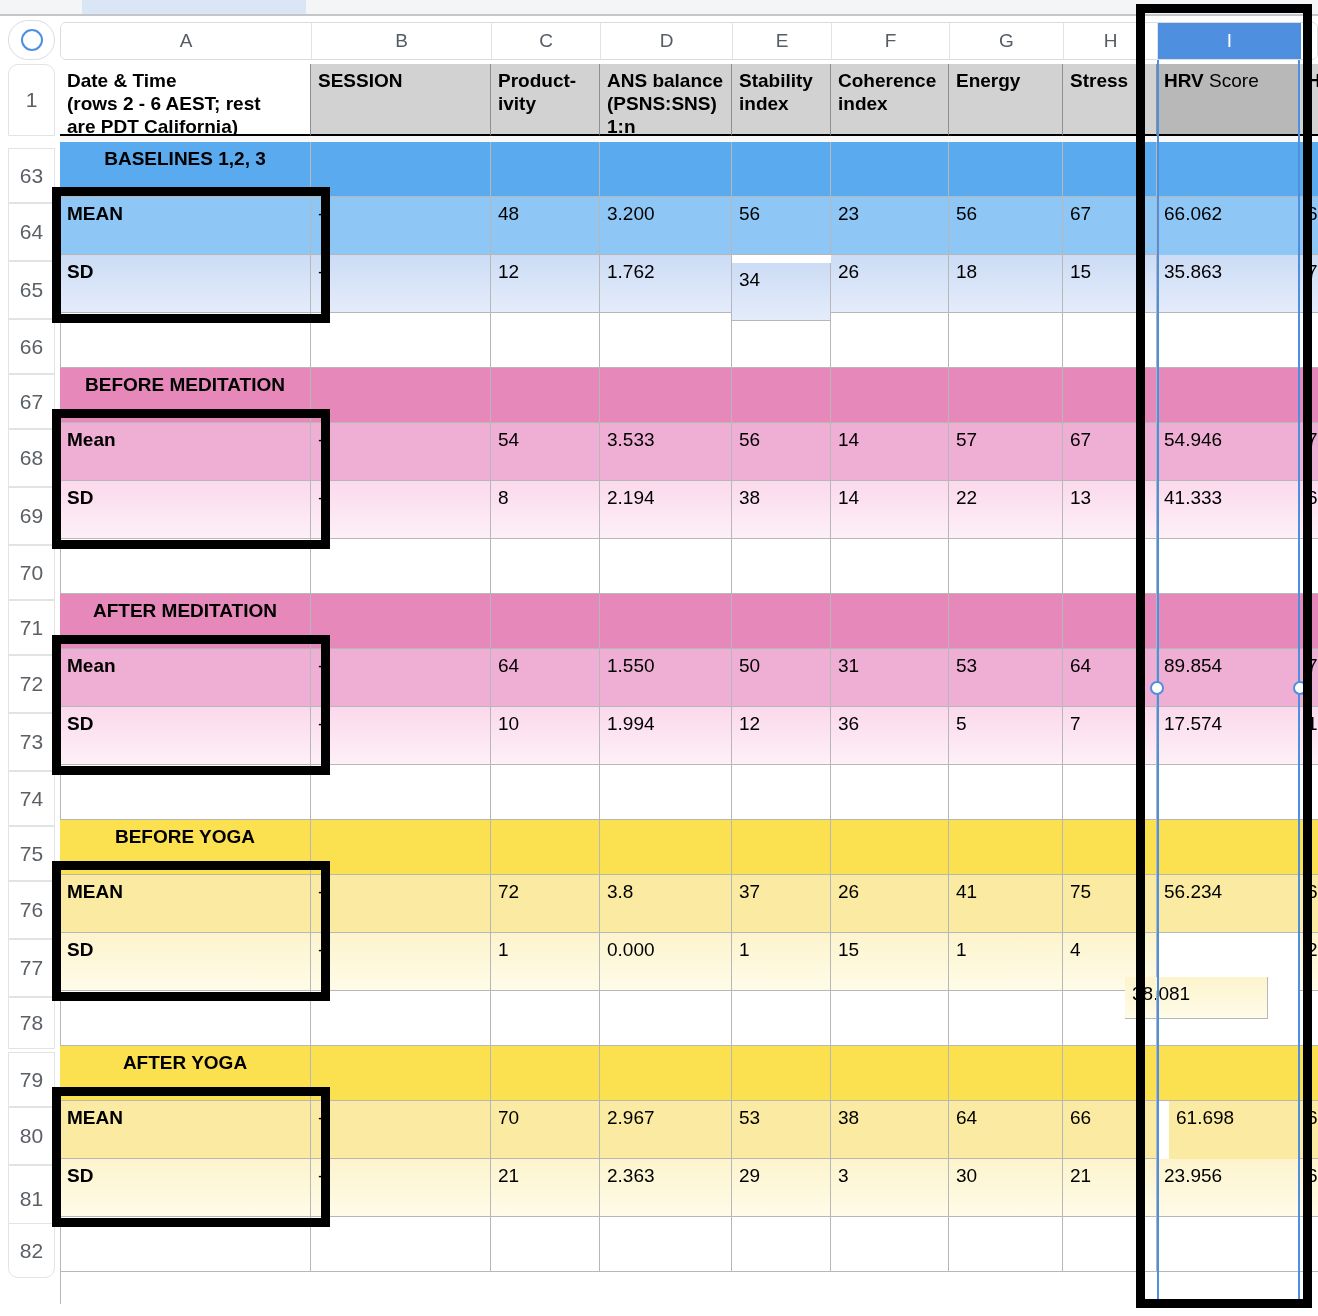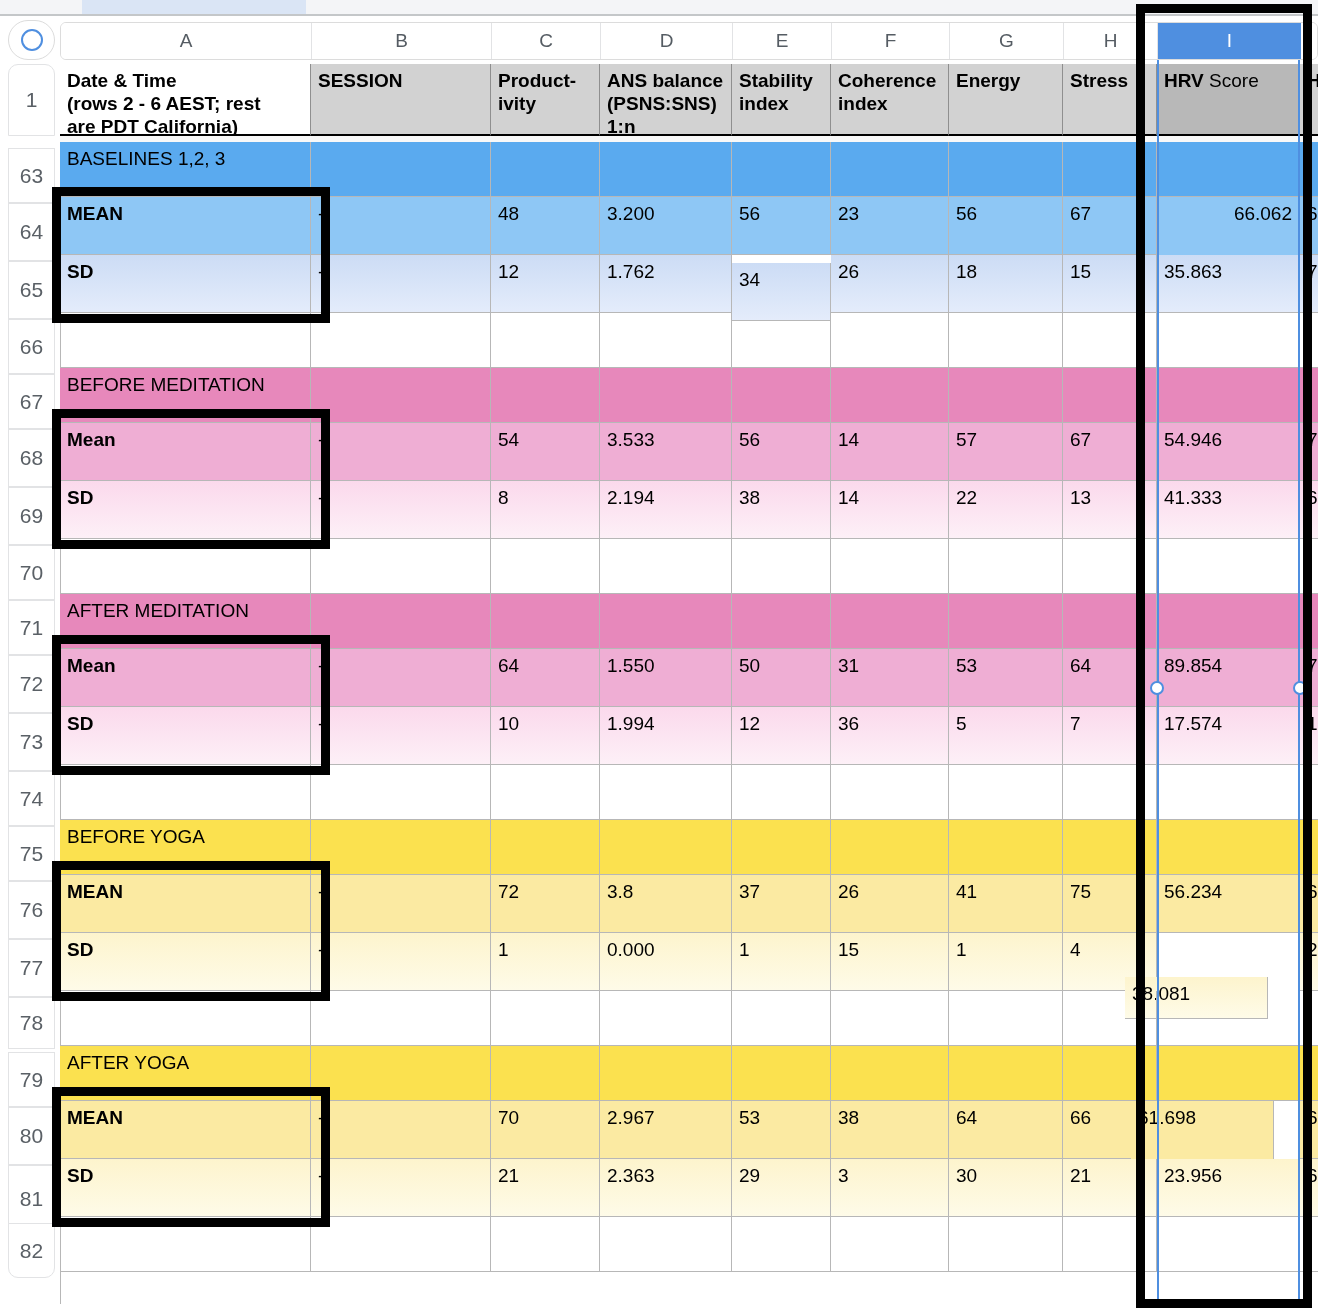--- a/index.html
+++ b/index.html
@@ -41,21 +41,21 @@
   .rowcell.last{ border-radius:0 0 10px 10px; }
 
   
   .grid{ position:absolute; left:60px; top:64px; width:1258px; height:1240px; overflow:hidden; }
   .cell{ position:absolute; border-right:1px solid #b7b7b7; border-bottom:1px solid #b7b7b7;
          font-size:19px; color:#000000; padding:5px 7px 0 7px;
          white-space:pre-line; overflow:hidden; line-height:1.22; }
   .cell.hdr{ background:#d2d2d2; font-weight:bold; border-bottom:2px solid #000000;
              border-right:1px solid #8f8f8f; }
   .cell.hdr.white{ background:#ffffff; }
-  .cell.sec{ font-weight:normal; }
+  .cell.sec{ font-weight:bold;text-align:center; }
   .cell.lbl{ font-weight:bold; }
   .gridline-left{ position:absolute; left:0; top:0; width:1px; height:1240px; background:#b7b7b7; }
   .freezegap{ position:absolute; left:0; width:1258px; height:6px; background:#f8f8f8; }
 
   
   .selcol{ position:absolute; border-left:2px solid #4f8fe0; border-right:2px solid #4f8fe0;
            pointer-events:none; }
   .handle{ position:absolute; width:14px; height:14px; border-radius:50%;
            background:#ffffff; border:2px solid #4f8fe0; }
 
@@ -147,21 +147,21 @@
       <div class="cell" style="left: 1097px; top: 78px; width: 143px; height: 55px; background: rgb(90, 170, 239);"></div>
       <div class="cell" style="left: 1240px; top: 78px; width: 60px; height: 55px; background: rgb(90, 170, 239);"></div>
       <div class="cell lbl" style="left: 0px; top: 133px; width: 251px; height: 58px; background: rgb(142, 199, 245);">MEAN</div>
       <div class="cell" style="left: 251px; top: 133px; width: 180px; height: 58px; background: rgb(142, 199, 245);">-</div>
       <div class="cell" style="left: 431px; top: 133px; width: 109px; height: 58px; background: rgb(142, 199, 245);">48</div>
       <div class="cell" style="left: 540px; top: 133px; width: 132px; height: 58px; background: rgb(142, 199, 245);">3.200</div>
       <div class="cell" style="left: 672px; top: 133px; width: 99px; height: 58px; background: rgb(142, 199, 245);">56</div>
       <div class="cell" style="left: 771px; top: 133px; width: 118px; height: 58px; background: rgb(142, 199, 245);">23</div>
       <div class="cell" style="left: 889px; top: 133px; width: 114px; height: 58px; background: rgb(142, 199, 245);">56</div>
       <div class="cell" style="left: 1003px; top: 133px; width: 94px; height: 58px; background: rgb(142, 199, 245);">67</div>
-      <div class="cell" style="left: 1097px; top: 133px; width: 143px; height: 62px; background: rgb(142, 199, 245); text-align: right;">66.062</div>
+      <div class="cell" style="left: 1097px; top: 133px; width: 143px; height: 62px; background: rgb(142, 199, 245);">66.062</div>
       <div class="cell" style="left: 1240px; top: 133px; width: 60px; height: 58px; background: rgb(142, 199, 245);">68</div>
       <div class="cell lbl" style="left: 0px; top: 191px; width: 251px; height: 58px; background: linear-gradient(rgb(204, 220, 245), rgb(228, 236, 251));">SD</div>
       <div class="cell" style="left: 251px; top: 191px; width: 180px; height: 58px; background: linear-gradient(rgb(204, 220, 245), rgb(228, 236, 251));">-</div>
       <div class="cell" style="left: 431px; top: 191px; width: 109px; height: 58px; background: linear-gradient(rgb(204, 220, 245), rgb(228, 236, 251));">12</div>
       <div class="cell" style="left: 540px; top: 191px; width: 132px; height: 58px; background: linear-gradient(rgb(204, 220, 245), rgb(228, 236, 251));">1.762</div>
       <div class="cell" style="left: 672px; top: 191px; width: 99px; height: 58px; background: linear-gradient(rgb(204, 220, 245), rgb(228, 236, 251)); margin-top: 8px;">34</div>
       <div class="cell" style="left: 771px; top: 191px; width: 118px; height: 58px; background: linear-gradient(rgb(204, 220, 245), rgb(228, 236, 251));">26</div>
       <div class="cell" style="left: 889px; top: 191px; width: 114px; height: 58px; background: linear-gradient(rgb(204, 220, 245), rgb(228, 236, 251));">18</div>
       <div class="cell" style="left: 1003px; top: 191px; width: 94px; height: 58px; background: linear-gradient(rgb(204, 220, 245), rgb(228, 236, 251));">15</div>
       <div class="cell" style="left: 1097px; top: 191px; width: 143px; height: 58px; background: linear-gradient(rgb(204, 220, 245), rgb(228, 236, 251));">35.863</div>
@@ -307,21 +307,21 @@
       <div class="cell" style="left: 1097px; top: 982px; width: 143px; height: 55px; background: rgb(251, 225, 79);"></div>
       <div class="cell" style="left: 1240px; top: 982px; width: 60px; height: 55px; background: rgb(251, 225, 79);"></div>
       <div class="cell lbl" style="left: 0px; top: 1037px; width: 251px; height: 58px; background: rgb(251, 234, 162);">MEAN</div>
       <div class="cell" style="left: 251px; top: 1037px; width: 180px; height: 58px; background: rgb(251, 234, 162);">-</div>
       <div class="cell" style="left: 431px; top: 1037px; width: 109px; height: 58px; background: rgb(251, 234, 162);">70</div>
       <div class="cell" style="left: 540px; top: 1037px; width: 132px; height: 58px; background: rgb(251, 234, 162);">2.967</div>
       <div class="cell" style="left: 672px; top: 1037px; width: 99px; height: 58px; background: rgb(251, 234, 162);">53</div>
       <div class="cell" style="left: 771px; top: 1037px; width: 118px; height: 58px; background: rgb(251, 234, 162);">38</div>
       <div class="cell" style="left: 889px; top: 1037px; width: 114px; height: 58px; background: rgb(251, 234, 162);">64</div>
       <div class="cell" style="left: 1003px; top: 1037px; width: 94px; height: 58px; background: rgb(251, 234, 162);">66</div>
-      <div class="cell" style="left: 1071px; top: 1037px; width: 143px; height: 71px; background: rgb(251, 234, 162);">61.698</div>
+      <div class="cell" style="left: 1109px; top: 1037px; width: 143px; height: 71px; background: rgb(251, 234, 162);">61.698</div>
       <div class="cell" style="left: 1240px; top: 1037px; width: 60px; height: 58px; background: rgb(251, 234, 162);">67</div>
       <div class="cell lbl" style="left: 0px; top: 1095px; width: 251px; height: 58px; background: linear-gradient(rgb(253, 244, 205), rgb(254, 251, 232));">SD</div>
       <div class="cell" style="left: 251px; top: 1095px; width: 180px; height: 58px; background: linear-gradient(rgb(253, 244, 205), rgb(254, 251, 232));">-</div>
       <div class="cell" style="left: 431px; top: 1095px; width: 109px; height: 58px; background: linear-gradient(rgb(253, 244, 205), rgb(254, 251, 232));">21</div>
       <div class="cell" style="left: 540px; top: 1095px; width: 132px; height: 58px; background: linear-gradient(rgb(253, 244, 205), rgb(254, 251, 232));">2.363</div>
       <div class="cell" style="left: 672px; top: 1095px; width: 99px; height: 58px; background: linear-gradient(rgb(253, 244, 205), rgb(254, 251, 232));">29</div>
       <div class="cell" style="left: 771px; top: 1095px; width: 118px; height: 58px; background: linear-gradient(rgb(253, 244, 205), rgb(254, 251, 232));">3</div>
       <div class="cell" style="left: 889px; top: 1095px; width: 114px; height: 58px; background: linear-gradient(rgb(253, 244, 205), rgb(254, 251, 232));">30</div>
       <div class="cell" style="left: 1003px; top: 1095px; width: 94px; height: 58px; background: linear-gradient(rgb(253, 244, 205), rgb(254, 251, 232));">21</div>
       <div class="cell" style="left: 1097px; top: 1095px; width: 143px; height: 58px; background: linear-gradient(rgb(253, 244, 205), rgb(254, 251, 232));">23.956</div>

